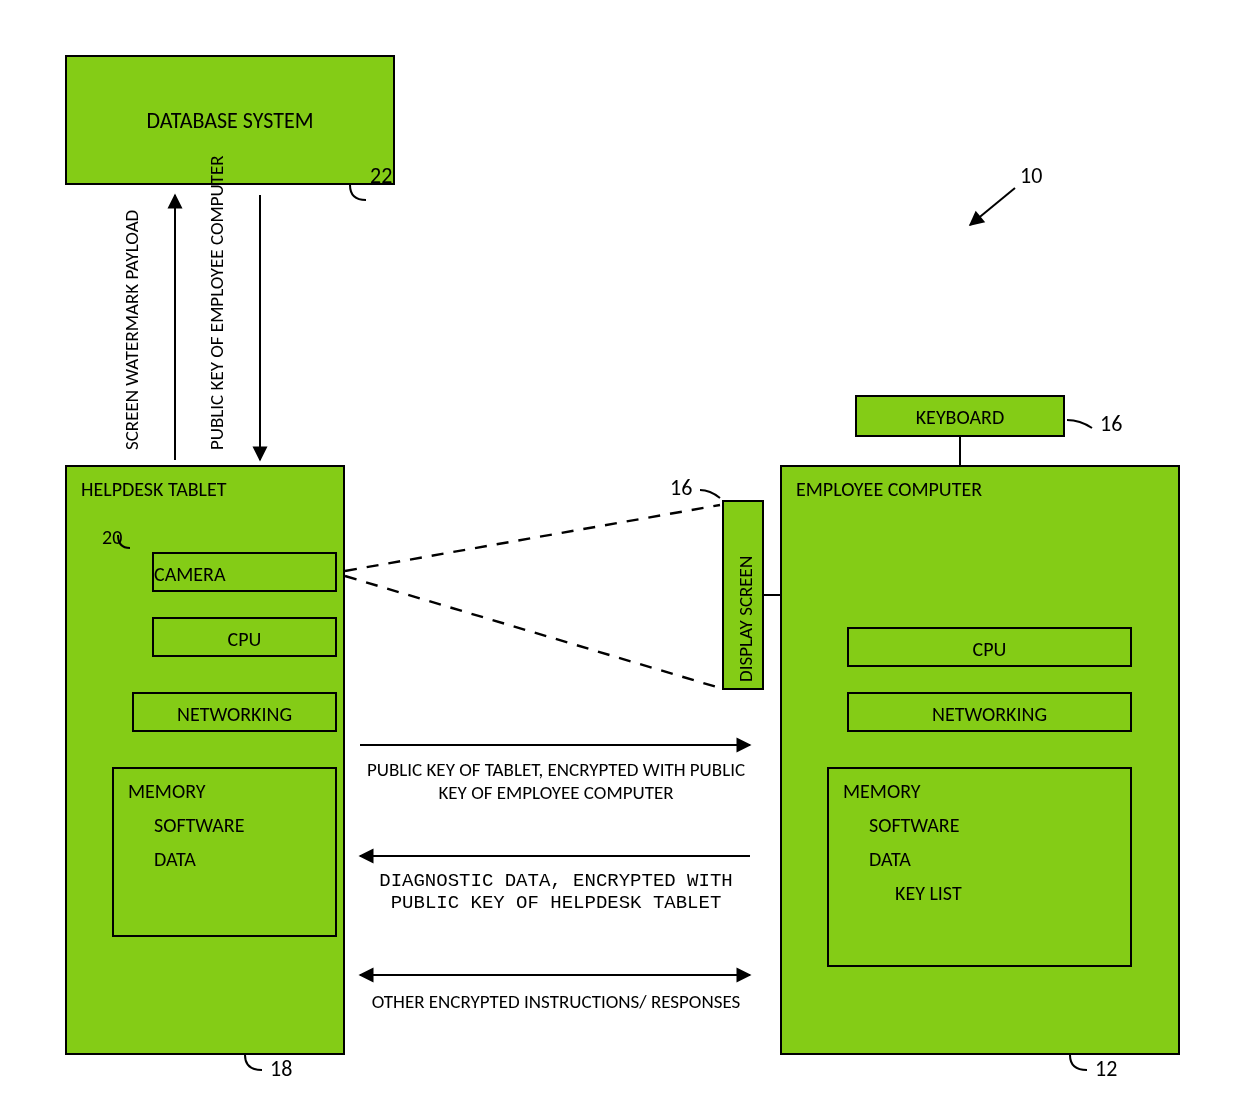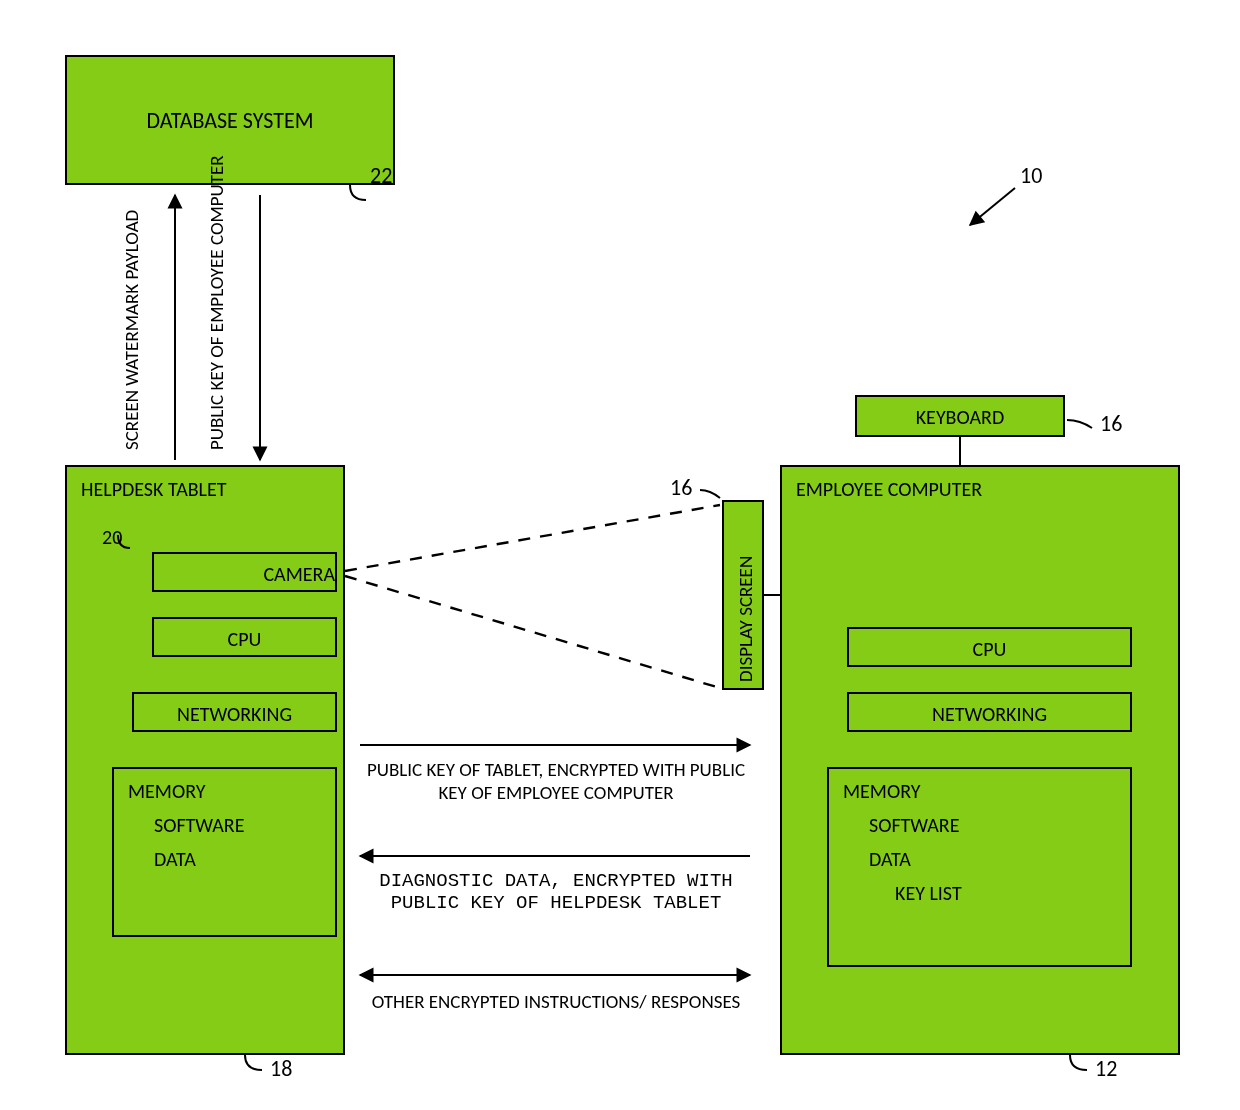--- a/index.html
+++ b/index.html
@@ -52,21 +52,21 @@
 
   <div class="label" style="left:1020px; top:162px; font-size:22px;text-align:center;">10</div>
 
   <div class="vtext" style="left:120px; top:210px; height:240px; font-size:19px; transform: rotate(180deg);">SCREEN WATERMARK PAYLOAD</div>
   <div class="vtext" style="left:205px; top:210px; height:240px; font-size:19px; transform: rotate(180deg);">PUBLIC KEY OF EMPLOYEE COMPUTER</div>
 
   <div class="box" style="left:65px; top:465px; width:280px; height:590px;">
     <div class="label" style="left:14px; top:10px; font-size:20px;">HELPDESK TABLET</div>
 
     <div class="box" style="left:85px; top:85px; width:185px; height:40px;">
-      <div class="label" style="left:0; right:0; top:8px; text-align:right;">CAMERA</div>
+      <div class="label" style="left:0; right:0; top:8px; text-align:left;">CAMERA</div>
     </div>
     <div class="label" style="left:35px; top:58px; font-size:20px;">20</div>
 
     <div class="box" style="left:85px; top:150px; width:185px; height:40px;">
       <div class="label" style="left:0; right:0; top:8px; text-align:center;">CPU</div>
     </div>
 
     <div class="box" style="left:65px; top:225px; width:205px; height:40px;">
       <div class="label" style="left:0; right:0; top:8px; text-align:center;">NETWORKING</div>
     </div>

